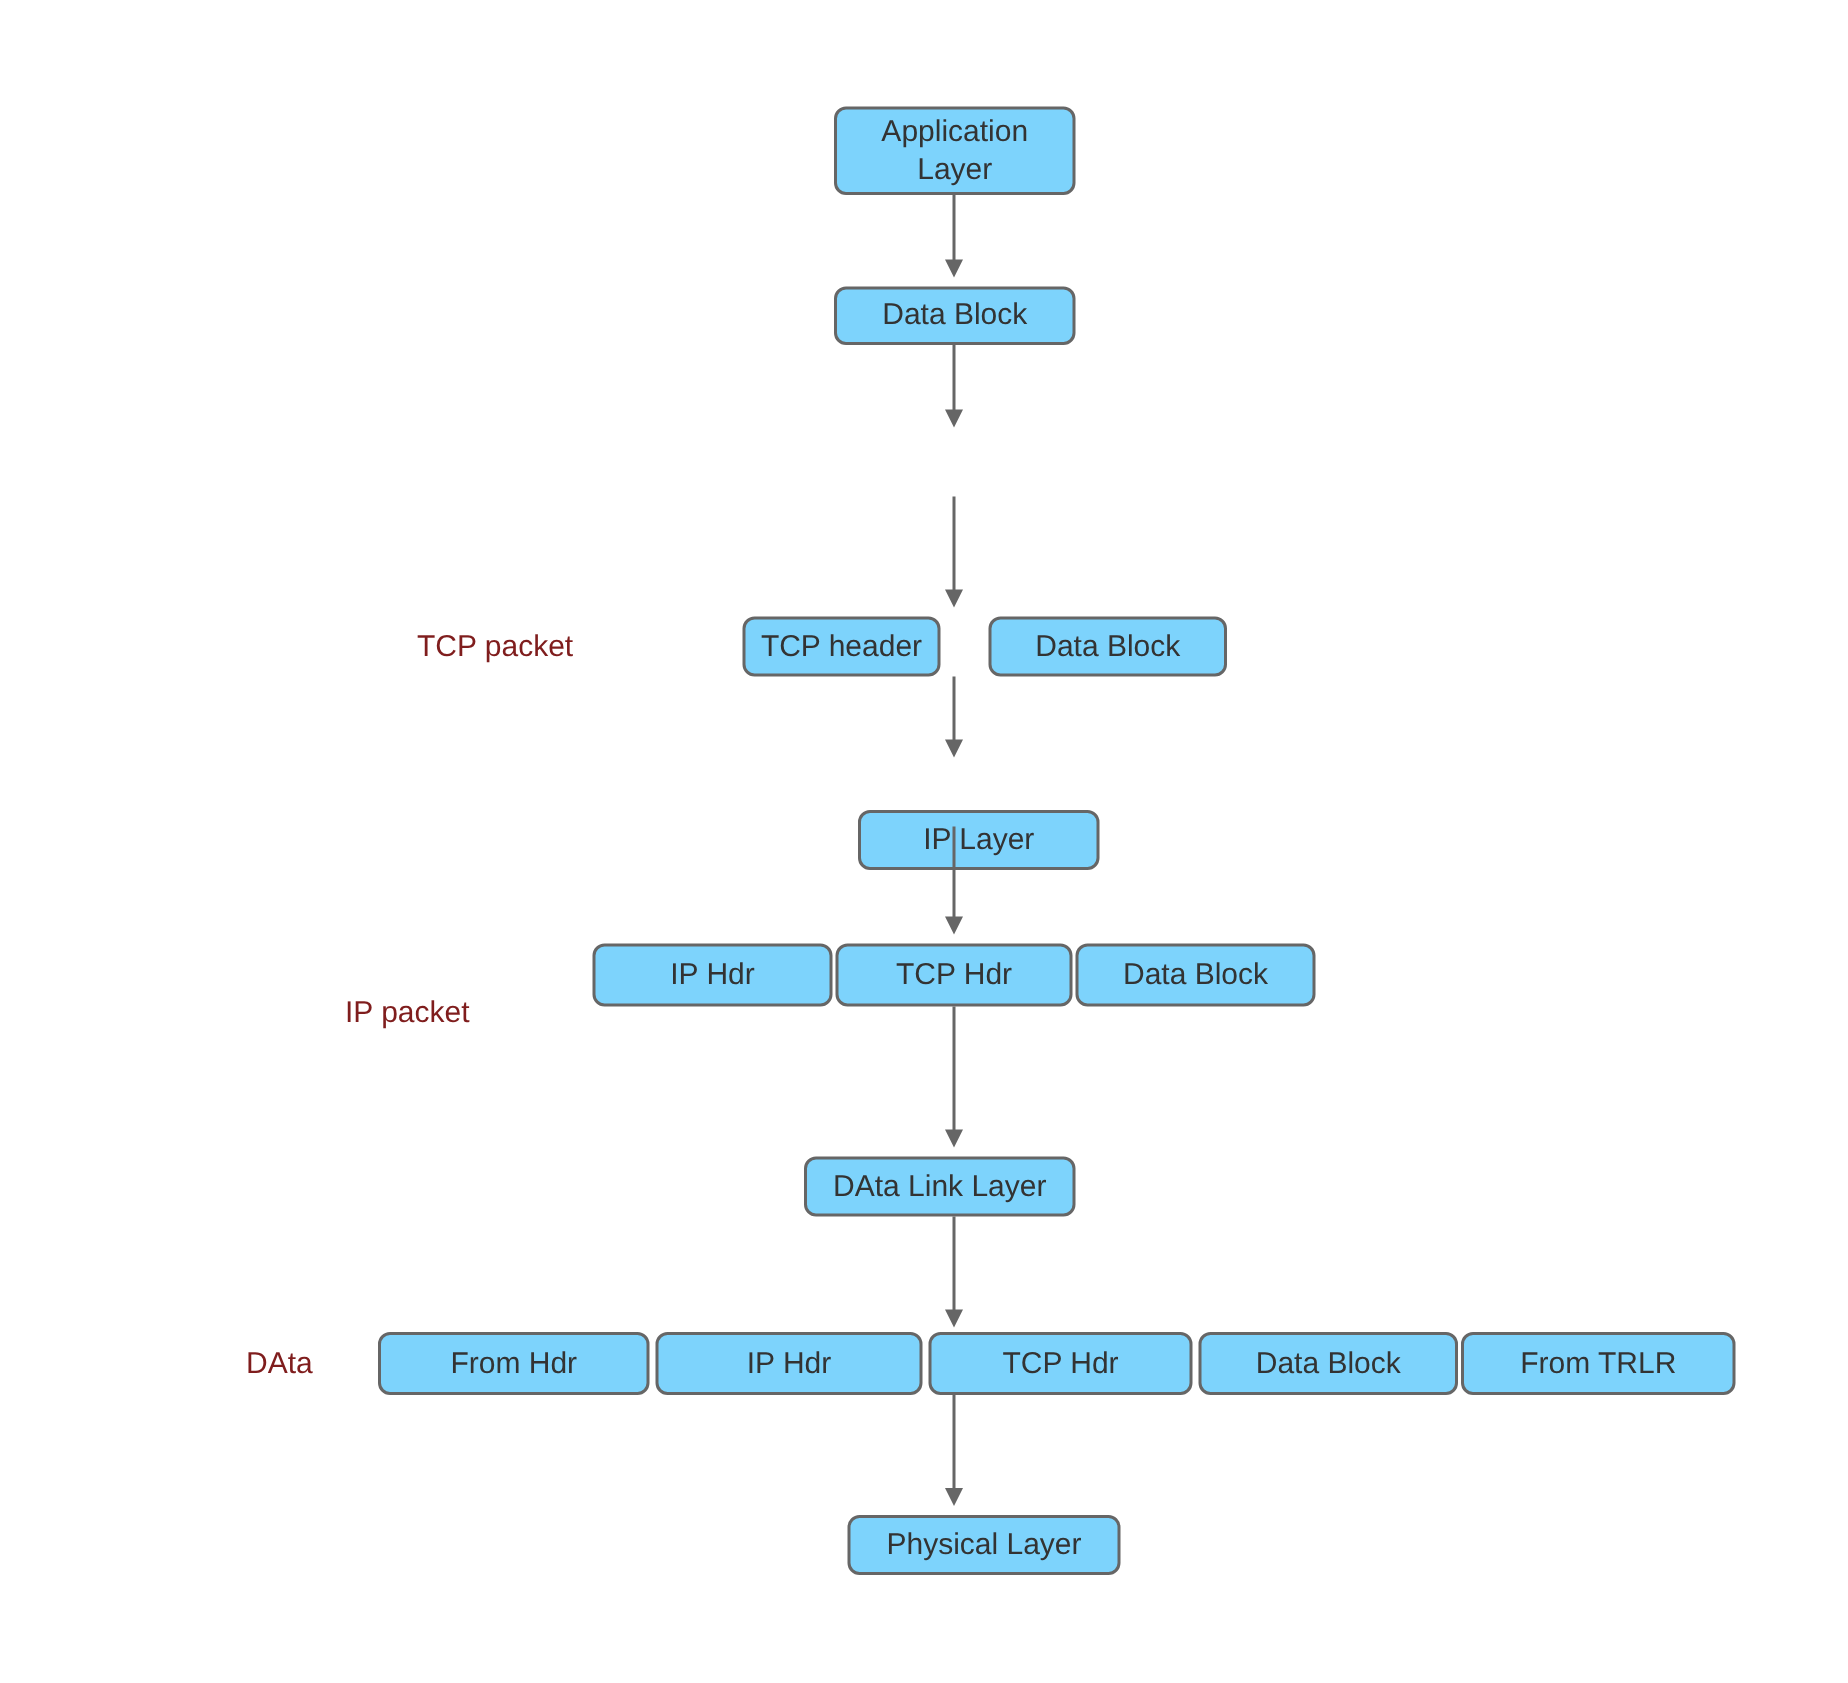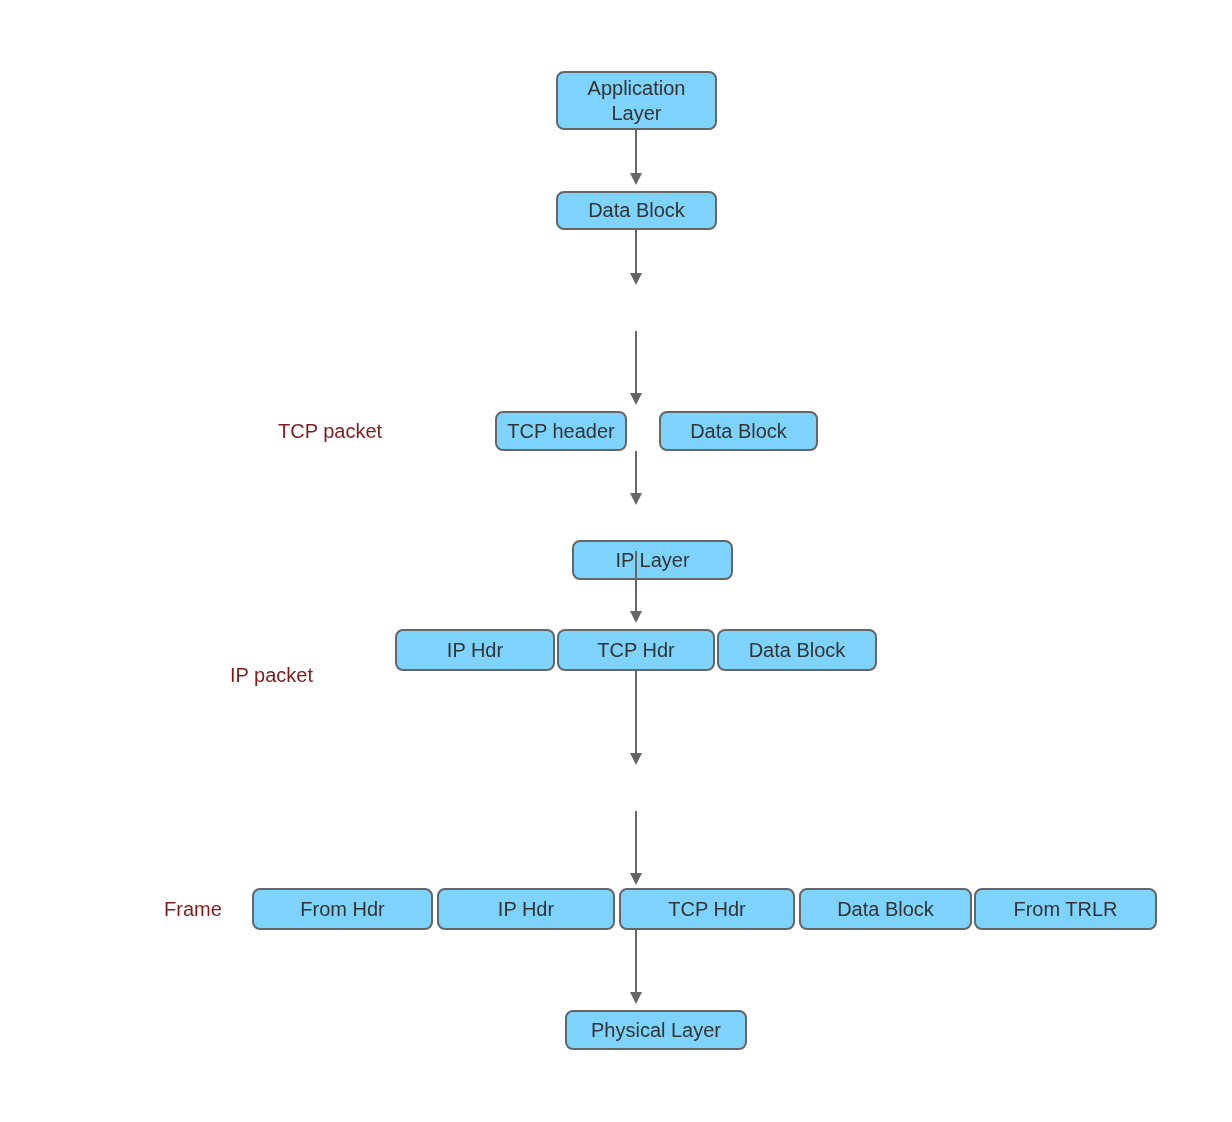--- a/index.html
+++ b/index.html
@@ -105,22 +105,23 @@
   <div class="node n-tcph">TCP header</div>
   <div class="node n-tcpd">Data Block</div>
 
   <div class="node n-ip">IP Layer</div>
 
   <div class="rowlabel l-ip">IP packet</div>
   <div class="node n-iph">IP Hdr</div>
   <div class="node n-iptc">TCP Hdr</div>
   <div class="node n-ipdb">Data Block</div>
 
+  <div class="node n-dll">DAta Link Layer</div>
 
-  <div class="rowlabel l-frame">Frame</div>
+  <div class="rowlabel l-frame">DAta</div>
   <div class="node n-f1">From Hdr</div>
   <div class="node n-f2">IP Hdr</div>
   <div class="node n-f3">TCP Hdr</div>
   <div class="node n-f4">Data Block</div>
   <div class="node n-f5">From TRLR</div>
 
   <div class="node n-phy">Physical Layer</div>
 
   <div class="arrow a1">
     <div class="line"></div>

